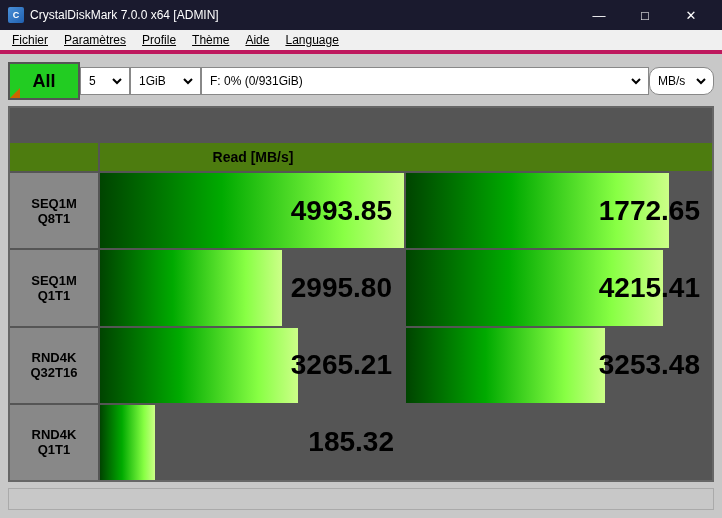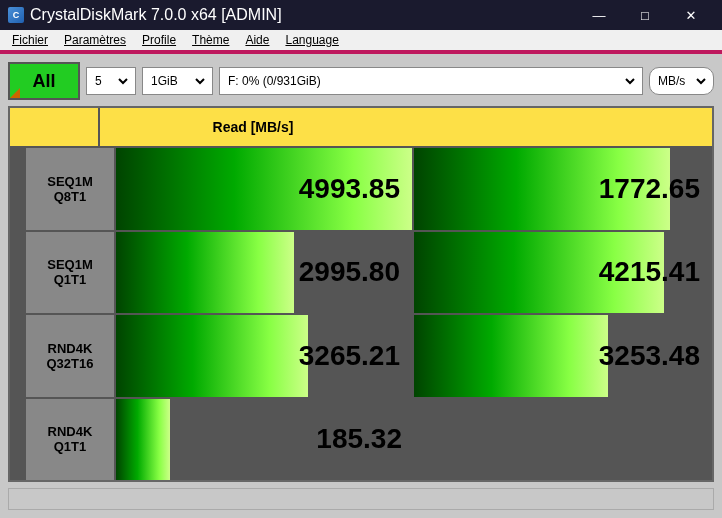--- a/index.html
+++ b/index.html
@@ -30,21 +30,21 @@
       border-radius: 2px;
       display: flex;
       align-items: center;
       justify-content: center;
       font-size: 9px;
       color: white;
       font-weight: bold;
     }
     .titlebar-title {
       flex: 1;
-      font-size: 16px;
+      font-size: 12px;
     }
     .titlebar-controls {
       display: flex;
       gap: 0;
     }
     .titlebar-btn {
       width: 46px;
       height: 30px;
       border: none;
       background: transparent;
@@ -80,21 +80,20 @@
       height: calc(518px - 30px - 24px);
       display: flex;
       flex-direction: column;
       gap: 6px;
     }
 
     
     .controls-row {
       display: flex;
       align-items: center;
-      gap: 6px;
       height: 38px;
     }
     .btn-all {
       background: #22cc22;
       color: black;
       font-weight: bold;
       font-size: 18px;
       border: 2px solid #555;
       width: 72px;
       height: 38px;
@@ -148,41 +147,41 @@
       flex-direction: column;
       gap: 0;
       background: #555;
       border: 2px solid #666;
     }
 
     
     .bench-header {
       display: grid;
       grid-template-columns: 90px 1fr 1fr;
-      background: #fde047;
-      height: 40px;
+      background: #4d7c0f;
+      height: 30px;
       border-bottom: 2px solid #555;
+      margin-top: 35px;
     }
     .bench-header-cell {
       display: flex;
       align-items: center;
       justify-content: center;
       font-weight: bold;
       font-size: 14px;
       color: black;
       border-right: 2px solid #555;
     }
     .bench-header-cell:last-child { border-right: none; }
 
     
     .bench-rows {
       flex: 1;
       display: flex;
       flex-direction: column;
-      padding-left: 16px;
     }
     .bench-row {
       display: grid;
       grid-template-columns: 90px 1fr 1fr;
       flex: 1;
       border-bottom: 2px solid #555;
     }
     .bench-row:last-child { border-bottom: none; }
 
     .bench-label {

